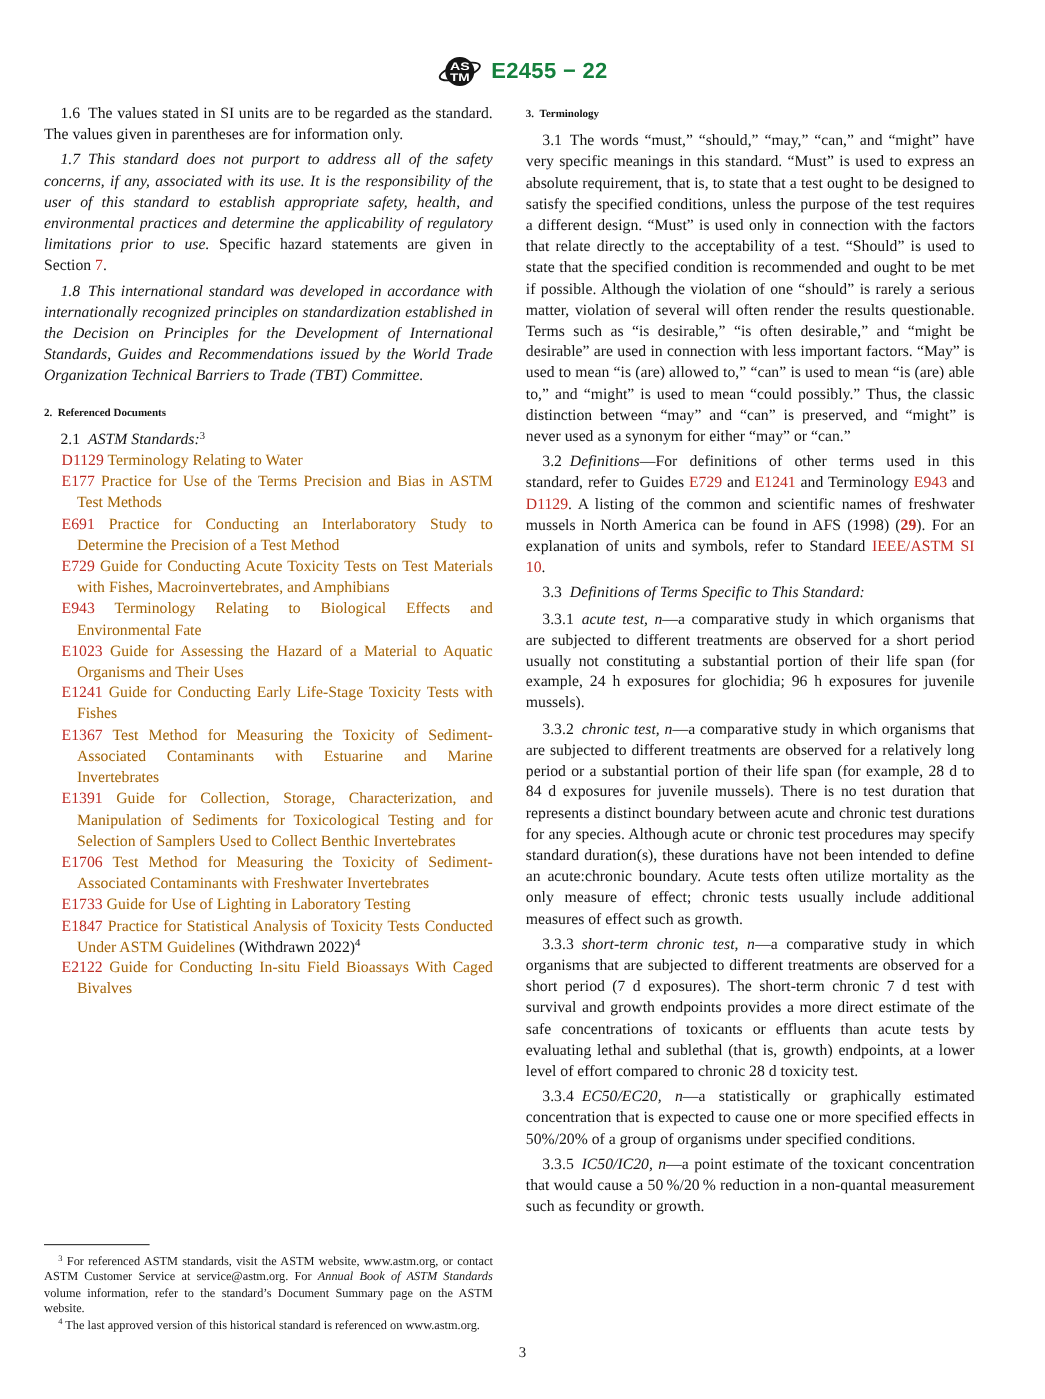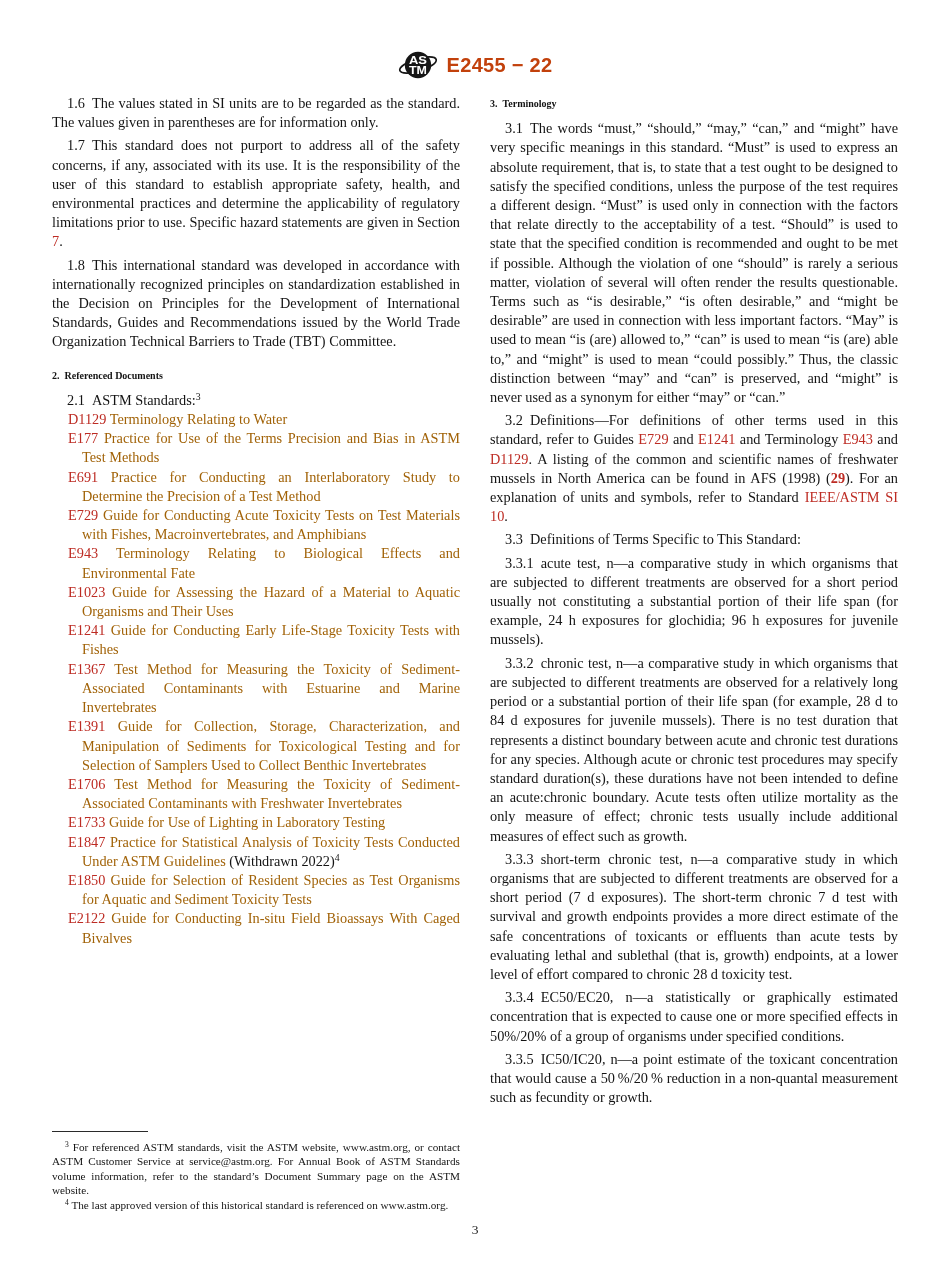--- a/index.html
+++ b/index.html
@@ -10,38 +10,38 @@
     -webkit-font-smoothing:antialiased;
   }
   .page { position:relative; width:950px; height:1272px; background:#fff; overflow:hidden; }
 
   .header {
     position:absolute; top:48px; left:0; width:100%;
     display:flex; justify-content:center; align-items:center; gap:9px;
   }
   .designation {
     font-family:"Liberation Sans", sans-serif;
-    font-weight:bold; font-size:20px; letter-spacing:0.3px; color:#c2410c;
+    font-weight:bold; font-size:20px; letter-spacing:0.3px; color:#15803d;
   }
 
   .columns {
-    position:absolute; top:94px; left:52px; width:846px; height:1118px;
+    position:absolute; top:94px; left:40px; width:846px; height:1118px;
     display:flex; gap:30px;
     font-size:14.3px; line-height:19.2px; text-align:justify;
   }
   .col { width:408px; }
   .col-left { display:flex; flex-direction:column; }
 
   p.body { margin:0 0 4px 0; text-indent:15px; }
   p.tight { margin:0; }
   .sect-head {
     font-weight:bold; margin:10px 0 6px 0; text-indent:0; text-align:left;
     font-size:10px;
   }
-  .it { }
+  .it { font-style:italic; }
   .red  { color:#bd2b23; }
   .blue { color:#a16207; }
   .bold { font-weight:bold; }
   a.lnk { text-decoration:none; cursor:pointer; }
 
   ul.refs { list-style:none; margin:0; padding:0; }
   ul.refs li { padding-left:30px; text-indent:-14px; margin:0; }
 
   .footnotes { margin-top:auto; font-size:11.2px; line-height:14.5px; }
   .fn-rule { width:96px; border:none; border-top:1.4px solid #2a2a2a; margin:0 0 8px 0; }
@@ -90,21 +90,20 @@
         <li><a class="lnk red">E691</a> <a class="lnk blue">Practice for Conducting an Interlaboratory Study to Determine the Precision of a Test Method</a></li>
         <li><a class="lnk red">E729</a> <a class="lnk blue">Guide for Conducting Acute Toxicity Tests on Test Materials with Fishes, Macroinvertebrates, and Amphibians</a></li>
         <li><a class="lnk red">E943</a> <a class="lnk blue">Terminology Relating to Biological Effects and Environmental Fate</a></li>
         <li><a class="lnk red">E1023</a> <a class="lnk blue">Guide for Assessing the Hazard of a Material to Aquatic Organisms and Their Uses</a></li>
         <li><a class="lnk red">E1241</a> <a class="lnk blue">Guide for Conducting Early Life-Stage Toxicity Tests with Fishes</a></li>
         <li><a class="lnk red">E1367</a> <a class="lnk blue">Test Method for Measuring the Toxicity of Sediment-Associated Contaminants with Estuarine and Marine Invertebrates</a></li>
         <li><a class="lnk red">E1391</a> <a class="lnk blue">Guide for Collection, Storage, Characterization, and Manipulation of Sediments for Toxicological Testing and for Selection of Samplers Used to Collect Benthic Invertebrates</a></li>
         <li><a class="lnk red">E1706</a> <a class="lnk blue">Test Method for Measuring the Toxicity of Sediment-Associated Contaminants with Freshwater Invertebrates</a></li>
         <li><a class="lnk red">E1733</a> <a class="lnk blue">Guide for Use of Lighting in Laboratory Testing</a></li>
         <li><a class="lnk red">E1847</a> <a class="lnk blue">Practice for Statistical Analysis of Toxicity Tests Conducted Under ASTM Guidelines</a><span> (Withdrawn 2022)</span><sup>4</sup></li>
-        <li><a class="lnk red">E1850</a> <a class="lnk blue">Guide for Selection of Resident Species as Test Organisms for Aquatic and Sediment Toxicity Tests</a></li>
         <li><a class="lnk red">E2122</a> <a class="lnk blue">Guide for Conducting In-situ Field Bioassays With Caged Bivalves</a></li>
       </ul>
 
       <div class="footnotes">
         <hr class="fn-rule">
         <p><sup>3</sup><span> For referenced ASTM standards, visit the ASTM website, </span><a class="lnk">www.astm.org</a><span>, or contact ASTM Customer Service at </span><a class="lnk">service@astm.org</a><span>. For </span><span class="it">Annual Book of ASTM Standards</span><span> volume information, refer to the standard’s Document Summary page on the ASTM website.</span></p>
         <p><sup>4</sup><span> The last approved version of this historical standard is referenced on </span><a class="lnk">www.astm.org</a><span>.</span></p>
       </div>
     </div>
 

